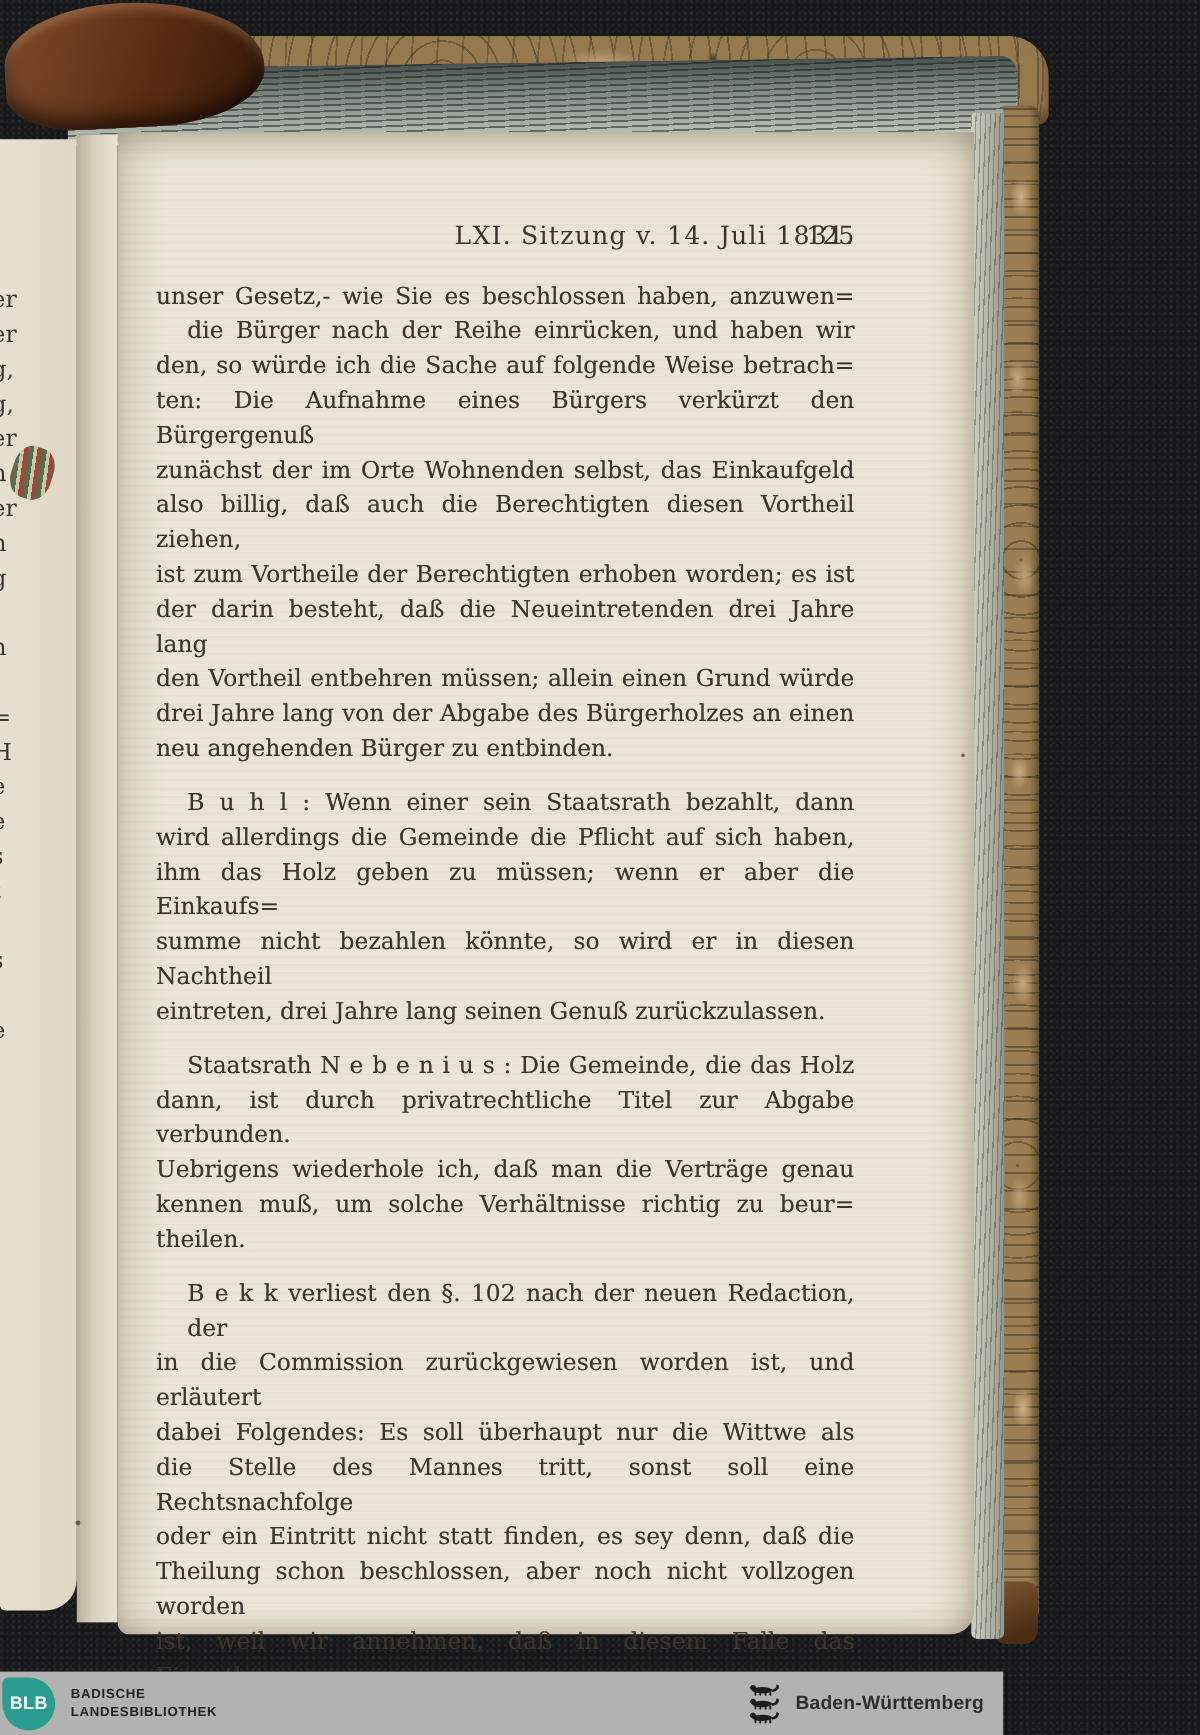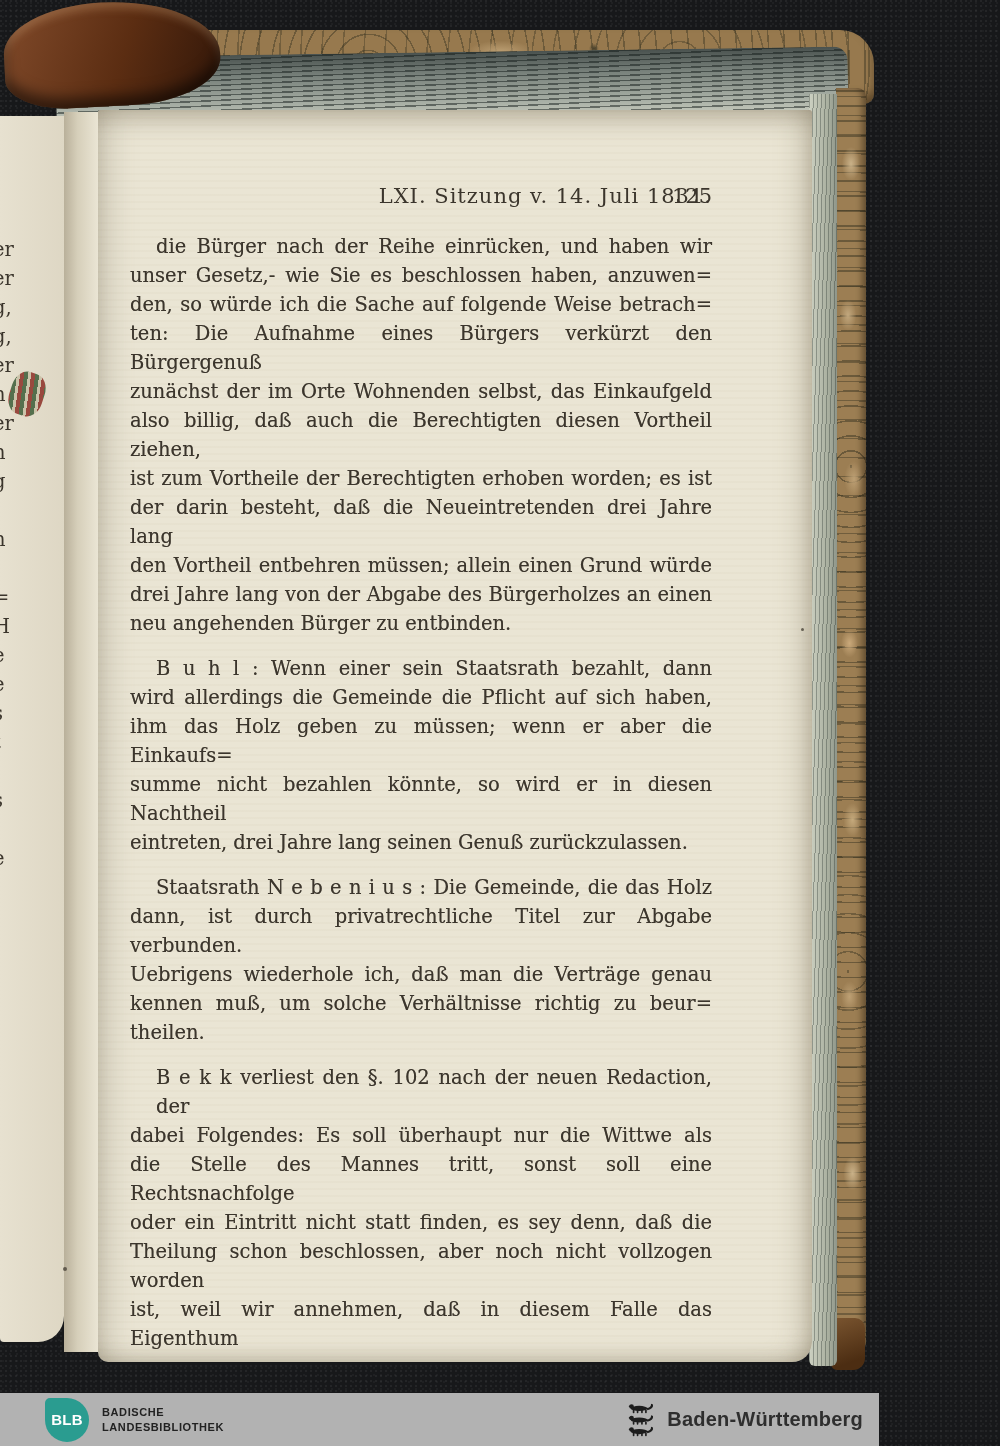--- a/index.html
+++ b/index.html
@@ -97,28 +97,28 @@
   .para + .para{margin-top:16px;}
   .line{white-space:nowrap;}
   .line.just{white-space:normal;text-align:justify;text-align-last:justify;}
   .line.ind{padding-left:26px;}
 
   .speck{position:absolute;width:4px;height:4px;border-radius:50%;background:#4a4438;opacity:.8;}
 
   
   .footer{position:absolute;left:0;top:1393px;width:836px;height:53px;
       display:flex;align-items:center;justify-content:space-between;
-      font-family:"Liberation Sans","DejaVu Sans",sans-serif;padding-left:43px;}
+      font-family:"Liberation Sans","DejaVu Sans",sans-serif;}
   .blb-group{display:flex;align-items:center;gap:13px;height:100%;}
   .blb-logo{width:44px;height:44px;margin-left:2px;border-radius:5px 50% 50% 50%;
       display:flex;align-items:center;justify-content:center;
       color:#ffffff;font-weight:bold;font-size:15px;letter-spacing:.3px;}
   .blb-name{font-weight:bold;font-size:11px;line-height:1.3;letter-spacing:.6px;color:#222222;}
   .bw-group{display:flex;align-items:center;gap:12px;margin-right:16px;}
-  .bw-name{font-size:20px;font-weight:600;color:#2e2e2e;letter-spacing:.2px;}
+  .bw-name{font-size:16px;font-weight:600;color:#2e2e2e;letter-spacing:.2px;}
 </style>
 <style>.footer{background:#b2b2b2;}.blb-logo{background:#2a9c90;}.blb-name{color:#222222;}</style></head>
 <body>
 
 <div class="stage">
   <div class="bg"></div>
 
   <div class="marble-top"></div>
   <div class="pages-top-edge"></div>
   <div class="leather-cap"></div>
@@ -158,22 +158,22 @@
   </div>
   <div class="gutter"></div>
 
   <div class="page">
     <div class="page-header">
       <div class="header-title">LXI. Sitzung v. 14. Juli 1831.</div>
       <div class="page-number">125</div>
     </div>
     <div class="body-text" id="body-text">
         <div class="para">
+          <div class="line just">unser Gesetz,- wie Sie es beschlossen haben, anzuwen=</div>
           <div class="line just ind">die Bürger nach der Reihe einrücken, und haben wir</div>
-          <div class="line just">unser Gesetz,- wie Sie es beschlossen haben, anzuwen=</div>
           <div class="line just">den, so würde ich die Sache auf folgende Weise betrach=</div>
           <div class="line just">ten: Die Aufnahme eines Bürgers verkürzt den Bürgergenuß</div>
           <div class="line just">zunächst der im Orte Wohnenden selbst, das Einkaufgeld</div>
           <div class="line just">also billig, daß auch die Berechtigten diesen Vortheil ziehen,</div>
           <div class="line just">ist zum Vortheile der Berechtigten erhoben worden; es ist</div>
           <div class="line just">der darin besteht, daß die Neueintretenden drei Jahre lang</div>
           <div class="line just">den Vortheil entbehren müssen; allein einen Grund würde</div>
           <div class="line just">drei Jahre lang von der Abgabe des Bürgerholzes an einen</div>
           <div class="line">neu angehenden Bürger zu entbinden.</div>
         </div>
@@ -186,20 +186,21 @@
         </div>
         <div class="para">
           <div class="line just ind">Staatsrath N e b e n i u s :  Die Gemeinde, die das Holz</div>
           <div class="line just">dann, ist durch privatrechtliche Titel zur Abgabe verbunden.</div>
           <div class="line just">Uebrigens wiederhole ich, daß man die Verträge genau</div>
           <div class="line just">kennen muß, um solche Verhältnisse richtig zu beur=</div>
           <div class="line">theilen.</div>
         </div>
         <div class="para">
           <div class="line just ind">B e k k  verliest den §. 102 nach der neuen Redaction, der</div>
+          <div class="line just">in die Commission zurückgewiesen worden ist, und erläutert</div>
           <div class="line just">dabei Folgendes: Es soll überhaupt nur die Wittwe als</div>
           <div class="line just">die Stelle des Mannes tritt, sonst soll eine Rechtsnachfolge</div>
           <div class="line just">oder ein Eintritt nicht statt finden, es sey denn, daß die</div>
           <div class="line just">Theilung schon beschlossen, aber noch nicht vollzogen worden</div>
           <div class="line just">ist, weil wir annehmen, daß in diesem Falle das Eigenthum</div>
         </div>
       </div>
   </div>
 
   <div class="speck" style="left:63px;top:1267px;"></div>

